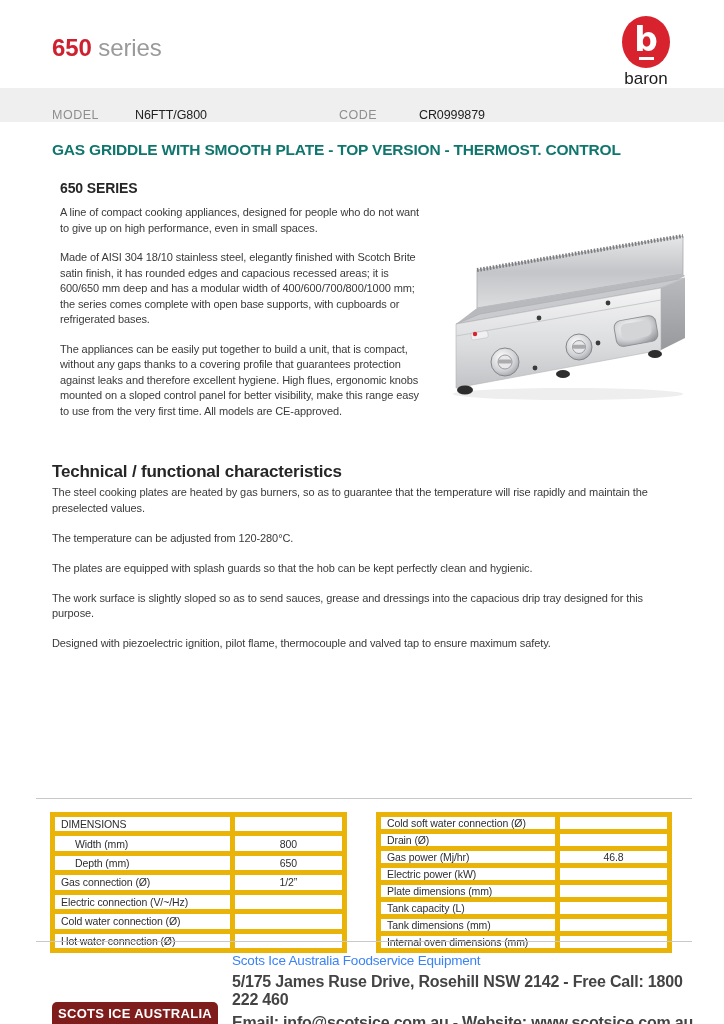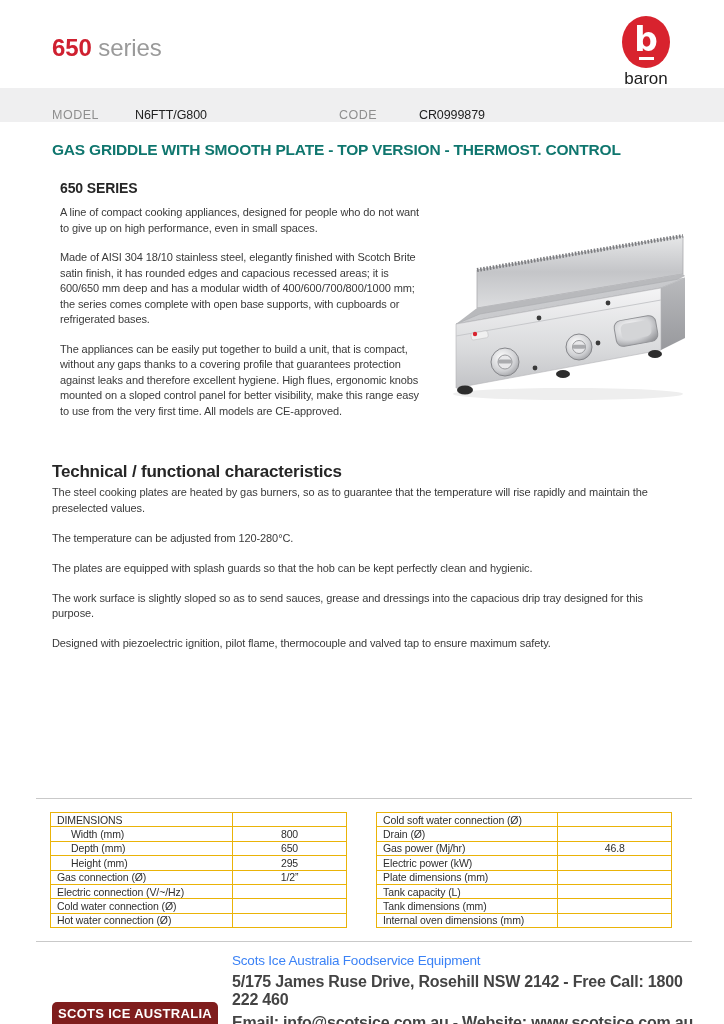--- a/index.html
+++ b/index.html
@@ -63,21 +63,21 @@
 
   
   .rule { position:absolute; left:36px; width:656px; height:1px; background:#c9c9c9; }
   .rule-top { top:798px; } .rule-bottom { top:941px; }
 
   
   .tables-wrap { position:absolute; top:812px; left:50px; width:622px; display:flex; }
   table.spec { border-collapse:collapse; width:297px; table-layout:fixed; }
   table.spec + table.spec { margin-left:29px; width:296px; }
   table.spec td {
-    border:1px solid #eab308; height:14.4px; font-size:10.5px; color:#2e2e2e;
+    border:5px solid #eab308; height:14.4px; font-size:10.5px; color:#2e2e2e;
     padding:0 0 0 6px; white-space:nowrap; overflow:hidden;
   }
   table.spec td.lab { width:61.5%; }
   table.spec td.val { text-align:center; padding:0; }
   table.spec td.indent { padding-left:20px; }
   table.spec { border:1.5px solid #4b4b4b; }
 
   
   .footer-badge {
     position:absolute; top:966px; left:52px; width:166px; height:35px;
@@ -209,24 +209,20 @@
       </tr>
       <tr>
         <td class="lab indent">Width (mm)</td>
         <td class="val">800</td>
       </tr>
       <tr>
         <td class="lab indent">Depth (mm)</td>
         <td class="val">650</td>
       </tr>
       <tr>
-        <td class="lab indent">Height (mm)</td>
-        <td class="val">295</td>
-      </tr>
-      <tr>
         <td class="lab">Gas connection (Ø)</td>
         <td class="val">1/2”</td>
       </tr>
       <tr>
         <td class="lab">Electric connection (V/~/Hz)</td>
         <td class="val"></td>
       </tr>
       <tr>
         <td class="lab">Cold water connection (Ø)</td>
         <td class="val"></td>

